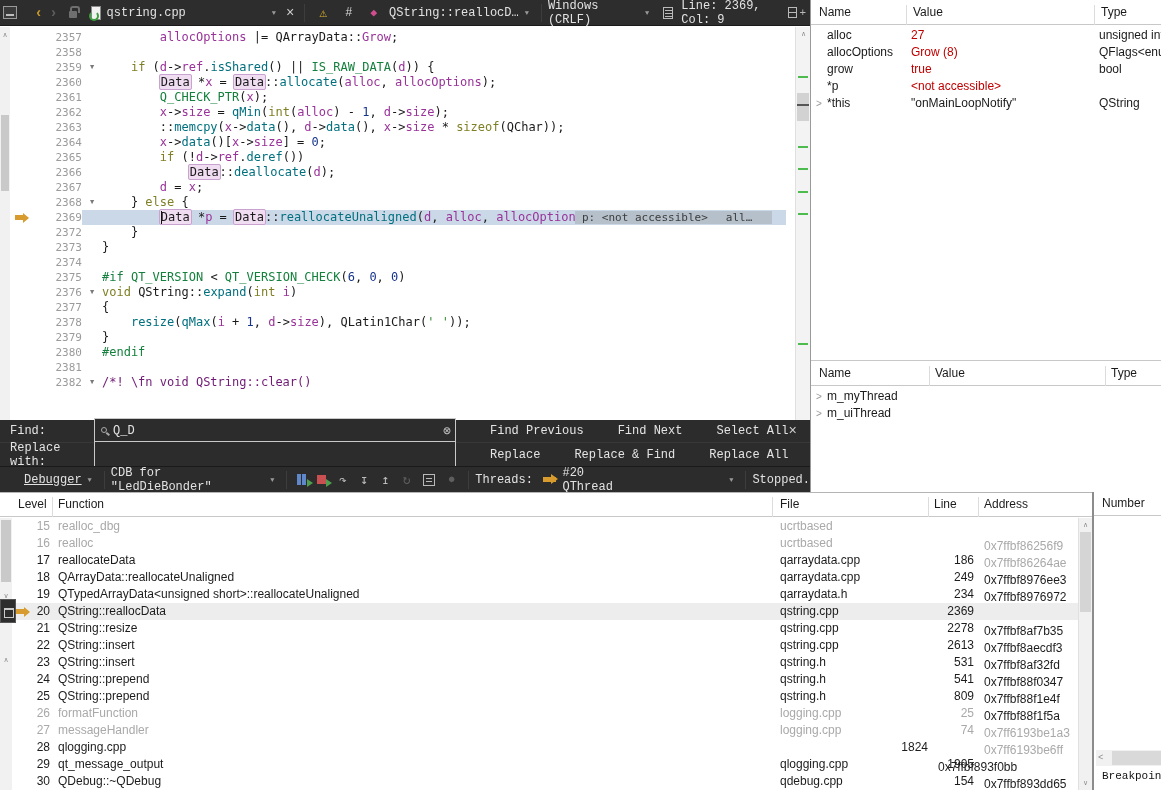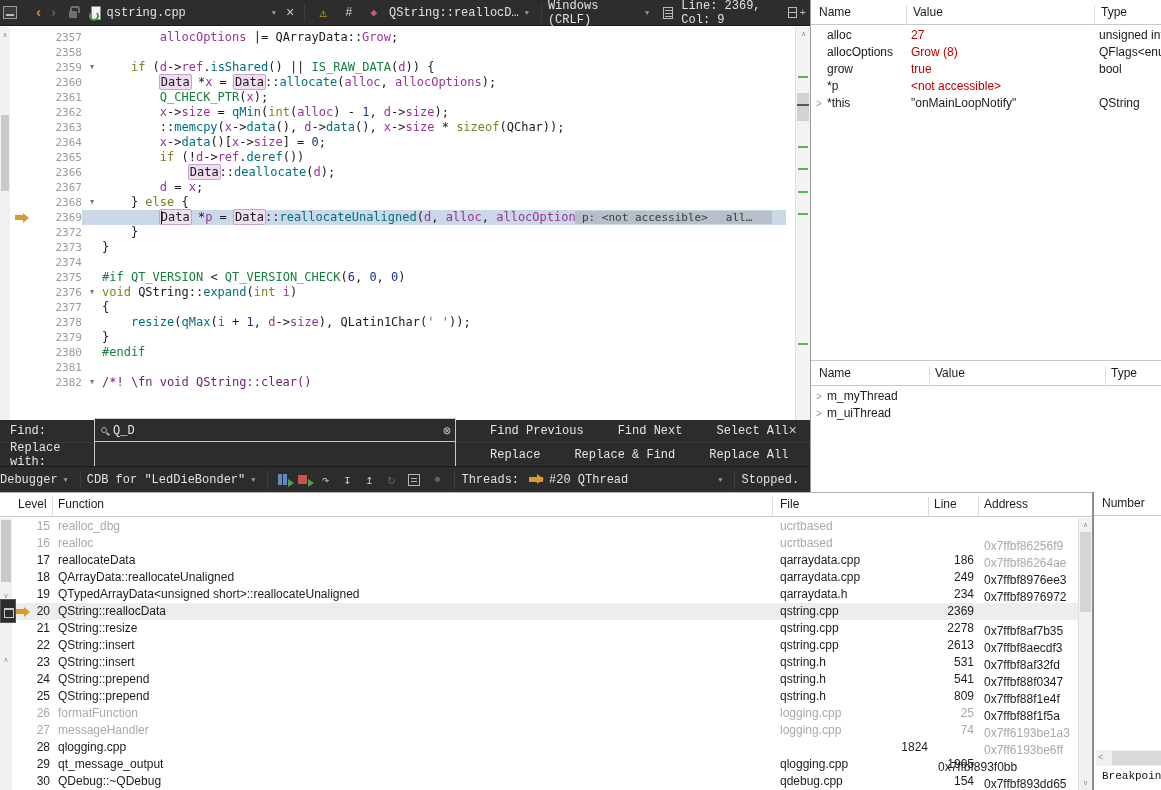--- a/index.html
+++ b/index.html
@@ -222,21 +222,21 @@
         <span></span>
       </span>
       <span class="fb-btn">Replace</span>
       <span class="fb-btn">Replace &amp; Find</span>
       <span class="fb-btn">Replace All</span>
       <span class="fb-btn">Advanced...</span>
     </div>
   </div>
 
   <div class="dbg-bar">
-    <span style="margin-left:0;">Debugger</span>
+    <span style="margin-left:24px;text-decoration:underline;">Debugger</span>
     <span class="dd-arrow">▼</span>
     <span class="tb-sep"></span>
     <span>CDB for "LedDieBonder"</span>
     <span class="dd-arrow">▼</span>
     <span class="tb-sep"></span>
     <span class="dbg-ico ico-cont">
         <span class="bar"></span>
         <span class="bar bar2"></span>
         <span class="ga"></span>
       </span>

